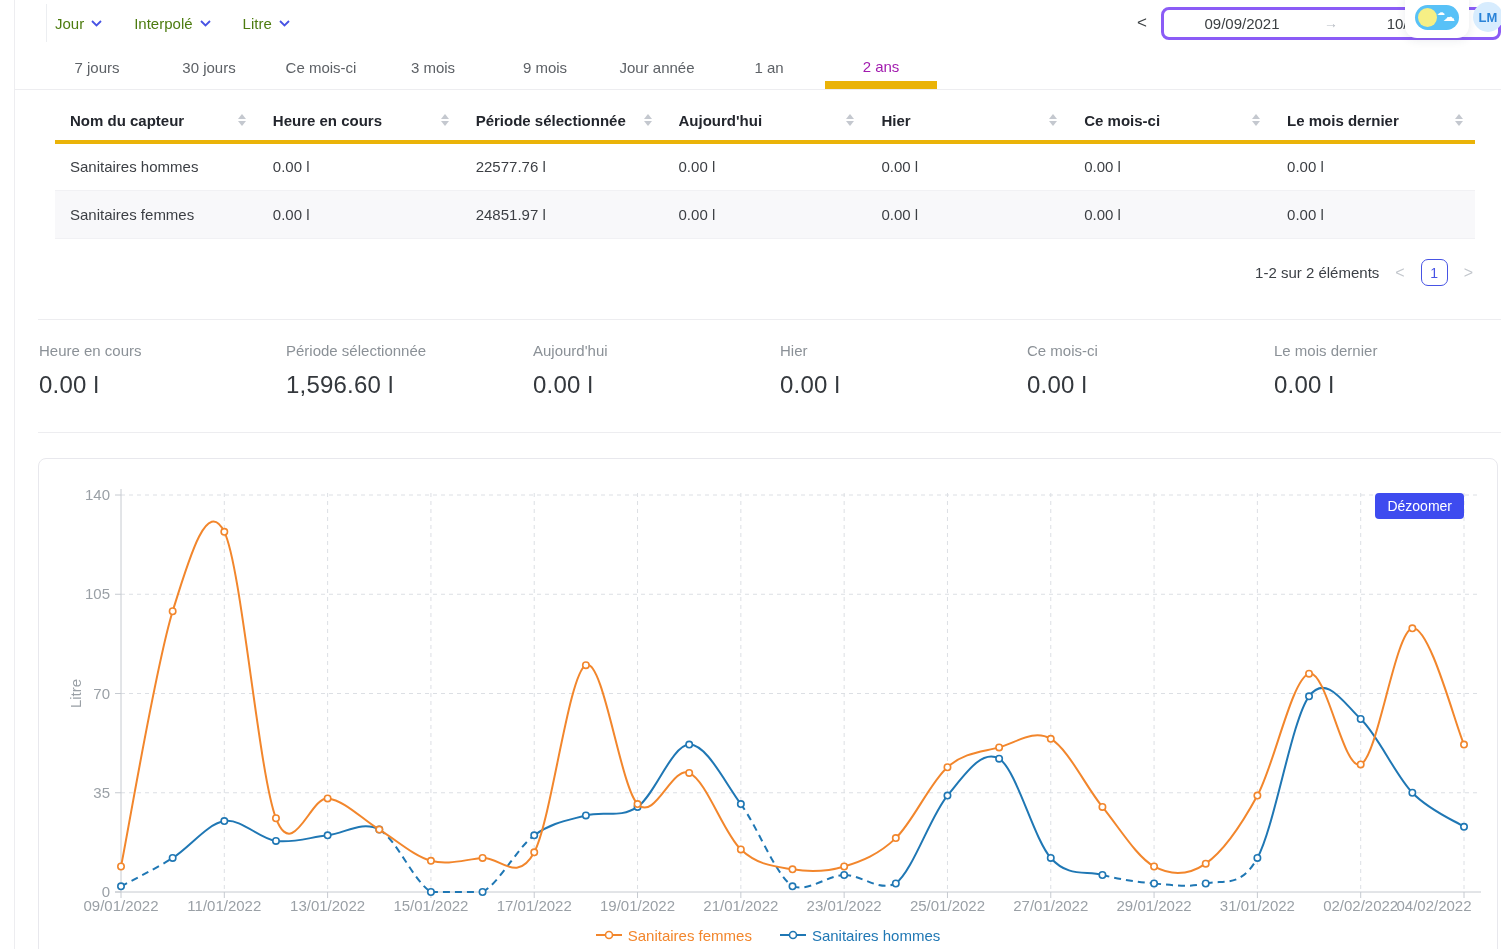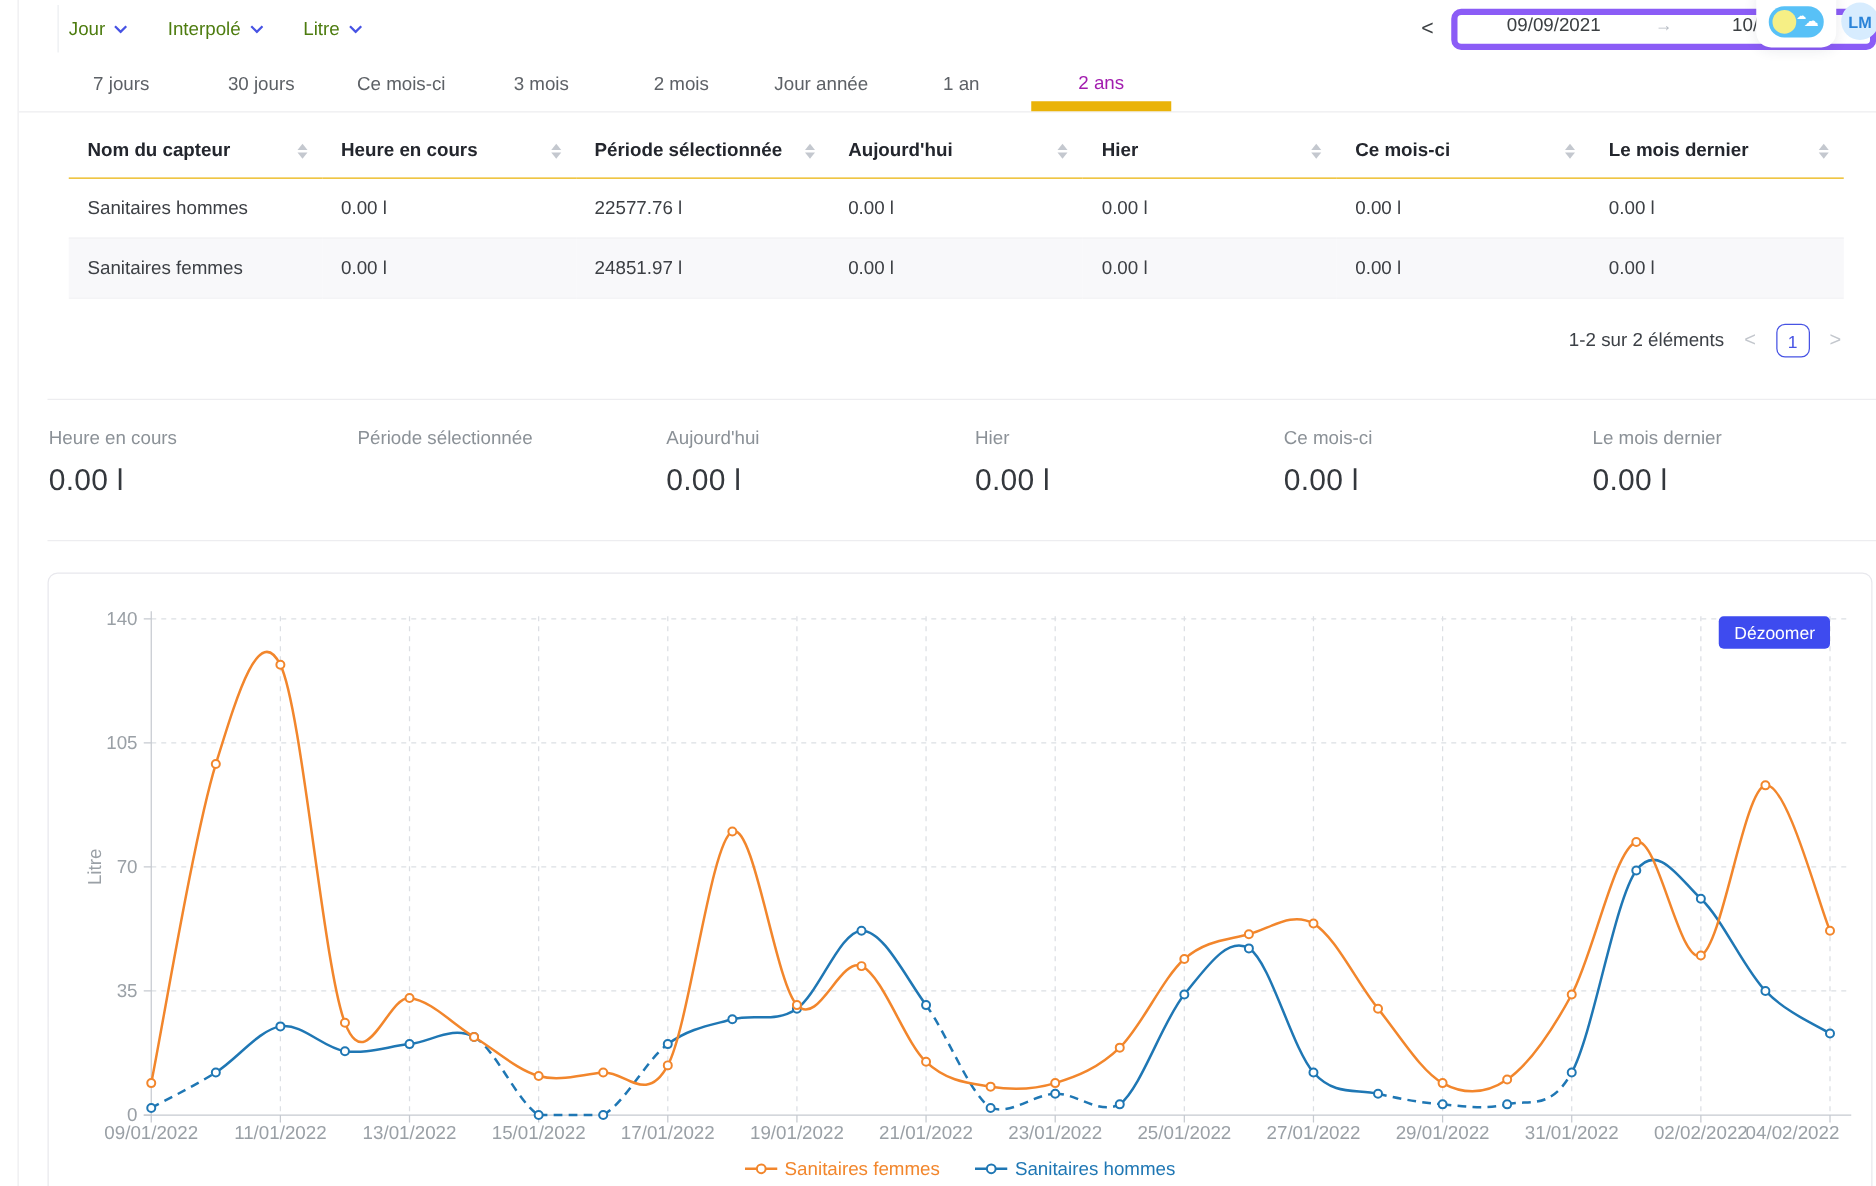--- a/index.html
+++ b/index.html
@@ -9,41 +9,41 @@
   .left-rail { position:absolute; left:0; top:0; bottom:0; width:15px; border-right:1px solid #ededf0; background:#fff; z-index:1; }
 
   
   .topbar { position:relative; height:46px; display:flex; align-items:center; padding-left:55px; background:#fff; }
   .topbar:before { content:""; position:absolute; left:46px; top:4px; bottom:4px; width:1px; background:#eceef1; }
   .dropdown { display:inline-flex; align-items:center; gap:7px; margin-right:32px; background:none; border:none;
     color:#4d7c0f; font-size:15px; font-family:inherit; cursor:pointer; }
   .chev { width:11px; height:7px; stroke:#4753e4; stroke-width:1.8; fill:none; }
   .topbar-right { margin-left:auto; display:flex; align-items:center; }
   .prev-arrow { background:none; border:none; font-size:17px; color:#3c4043; font-family:inherit; cursor:pointer; margin-right:14px; }
-  .date-range { width:340px; height:33px; border:5px solid #8b5cf6; border-radius:8px; display:flex; align-items:flex-start;
+  .date-range { width:340px; height:33px; border:3px solid #8b5cf6; border-radius:8px; display:flex; align-items:center;
     font-size:15px; color:#3c4043; overflow:hidden; }
   .date-range .d { flex:1; text-align:center; }
   .range-arrow { color:#b7bcc4; font-size:14px; padding:0 4px; }
   .toggle-card { position:absolute; top:-12px; left:1405px; width:64px; height:50px; background:#fff; border-radius:12px;
     box-shadow:0 2px 10px rgba(40,50,80,.10); z-index:3; display:flex; align-items:flex-end; justify-content:center; padding-bottom:8px; }
   .toggle { position:relative; width:44px; height:25px; border-radius:13px; background:#58c1f7; cursor:pointer; }
   .toggle .sun { position:absolute; left:3px; top:3px; width:19px; height:19px; border-radius:50%; background:#f6ef85; }
   .toggle .cloud { position:absolute; right:4px; top:1px; color:#fff; font-size:12px; line-height:22px; }
   .toggle .cloud-sm { position:absolute; right:14px; top:-3px; color:#fff; font-size:8px; line-height:22px; }
   .avatar { position:absolute; top:2px; left:1473px; width:30px; height:30px; border-radius:50%; background:#d7ecfe;
     color:#2a83d8; font-size:13px; font-weight:bold; display:flex; align-items:center; justify-content:center; z-index:3; }
 
   
   .tabs { display:flex; padding-left:41px; border-bottom:1px solid #ededf0; background:#fff; }
   .tab { width:112px; height:43px; line-height:41px; text-align:center; font-size:15px; color:#5d6166; cursor:pointer; background:none; border:none; font-family:inherit; }
   .tab.active { color:#a21caf; border-bottom:8px solid #eab308; }
 
   
   table.sensors { margin:10px 26px 0 55px; width:1420px; border-collapse:collapse; table-layout:fixed; }
-  table.sensors th { height:42px; text-align:left; font-size:15px; color:#23262d; border-bottom:1px solid #eab308; padding-left:15px; }
+  table.sensors th { height:42px; text-align:left; font-size:15px; color:#23262d; border-bottom:4px solid #eab308; padding-left:15px; }
   table.sensors th .hwrap { display:flex; align-items:center; justify-content:space-between; padding-right:12px; }
   .sort { display:inline-flex; flex-direction:column; gap:2px; cursor:pointer; }
   .sort i { display:block; width:0; height:0; border-left:4px solid transparent; border-right:4px solid transparent; }
   .sort .up   { border-bottom:5px solid #c4c8cf; }
   .sort .down { border-top:5px solid #c4c8cf; }
   table.sensors td { height:48px; font-size:15px; color:#3c3f44; padding-left:15px; border-bottom:1px solid #f1f1f4; }
   table.sensors tr.alt { background:#f8f8fa; }
   td.sensor-link { color:#4753e4; cursor:pointer; }
 
   
@@ -118,21 +118,21 @@
       </div>
     </div>
     <div class="avatar">LM</div>
   </header>
 
   <nav class="tabs">
     <button class="tab">7 jours</button>
     <button class="tab">30 jours</button>
     <button class="tab">Ce mois-ci</button>
     <button class="tab">3 mois</button>
-    <button class="tab">2 mois</button>
+    <button class="tab">9 mois</button>
     <button class="tab">Jour année</button>
     <button class="tab">1 an</button>
     <button class="tab active">2 ans</button>
   </nav>
 
   <table class="sensors">
     <thead>
       <tr>
         <th>
             <div class="hwrap">
@@ -230,20 +230,21 @@
 
   <hr class="divider">
 
   <section class="stats">
     <div class="stat">
       <div class="lbl">Heure en cours</div>
       <div class="val">0.00 l</div>
     </div>
     <div class="stat">
       <div class="lbl">Période sélectionnée</div>
+      <div class="val">1,596.60 l</div>
     </div>
     <div class="stat">
       <div class="lbl">Aujourd'hui</div>
       <div class="val">0.00 l</div>
     </div>
     <div class="stat">
       <div class="lbl">Hier</div>
       <div class="val">0.00 l</div>
     </div>
     <div class="stat">

